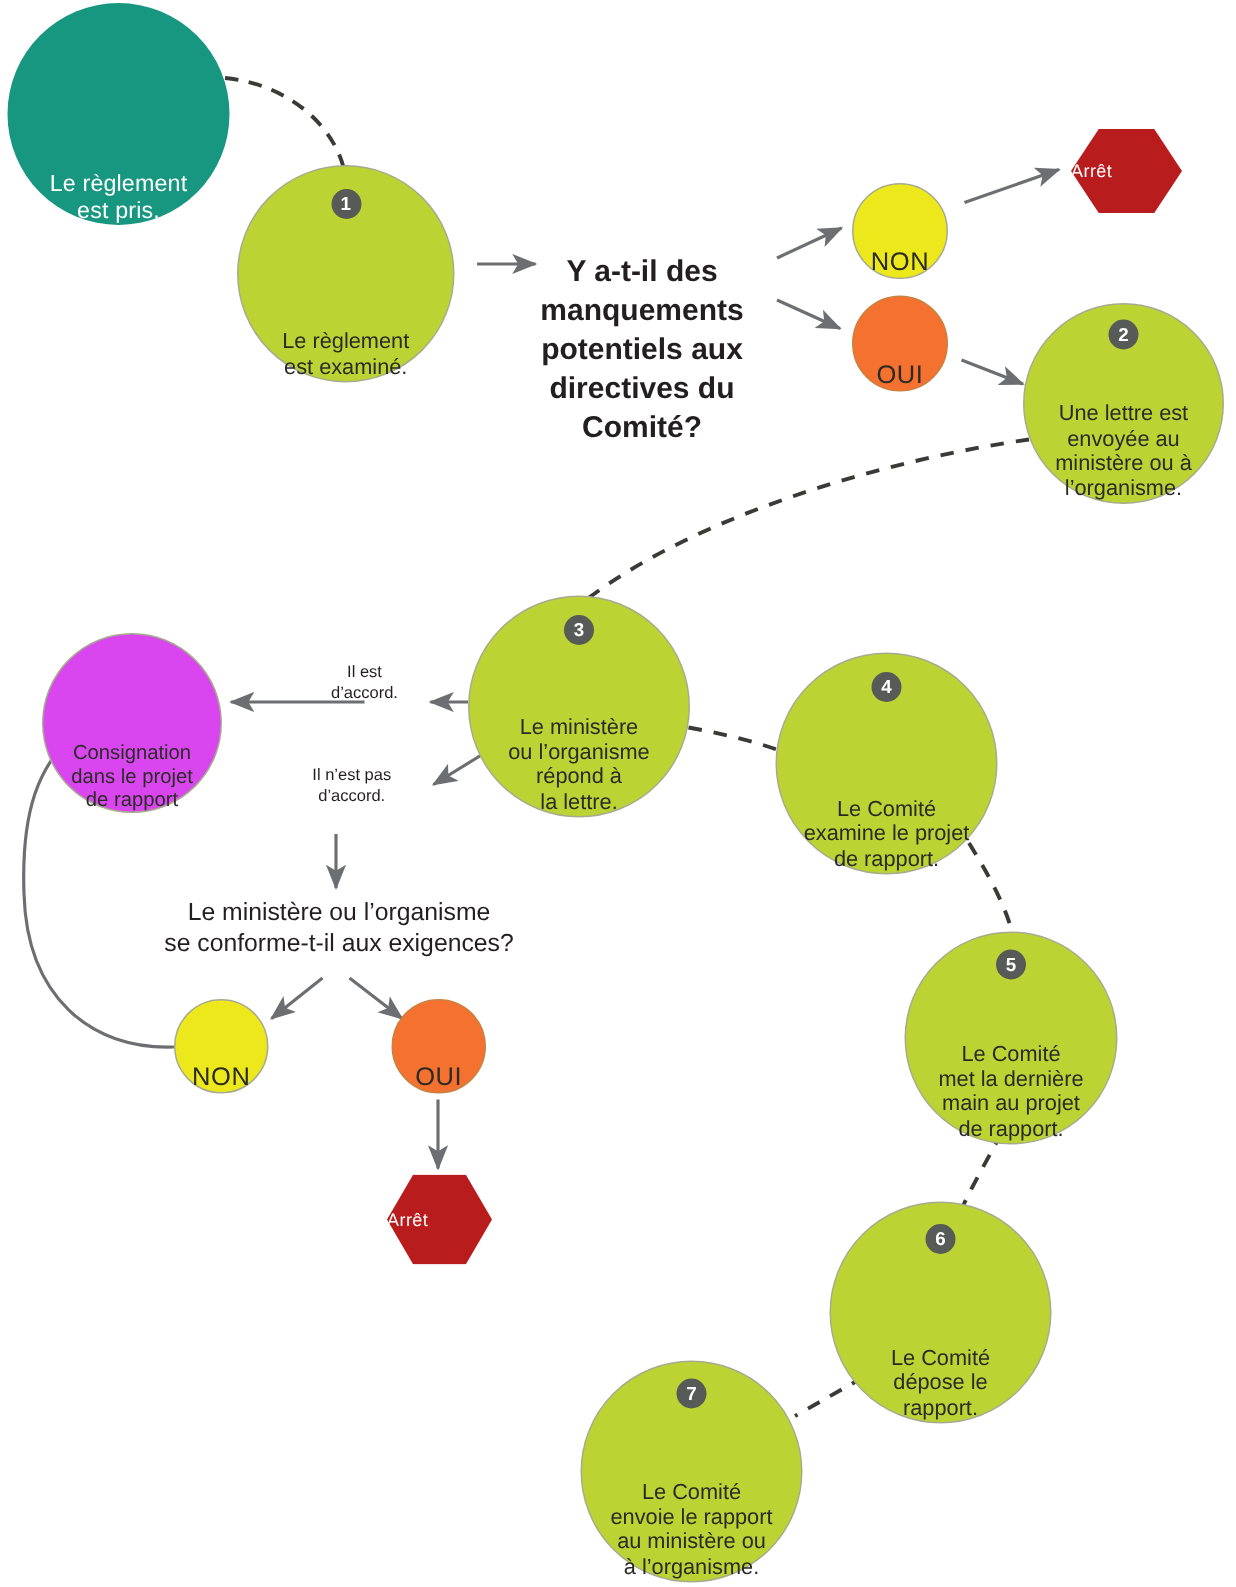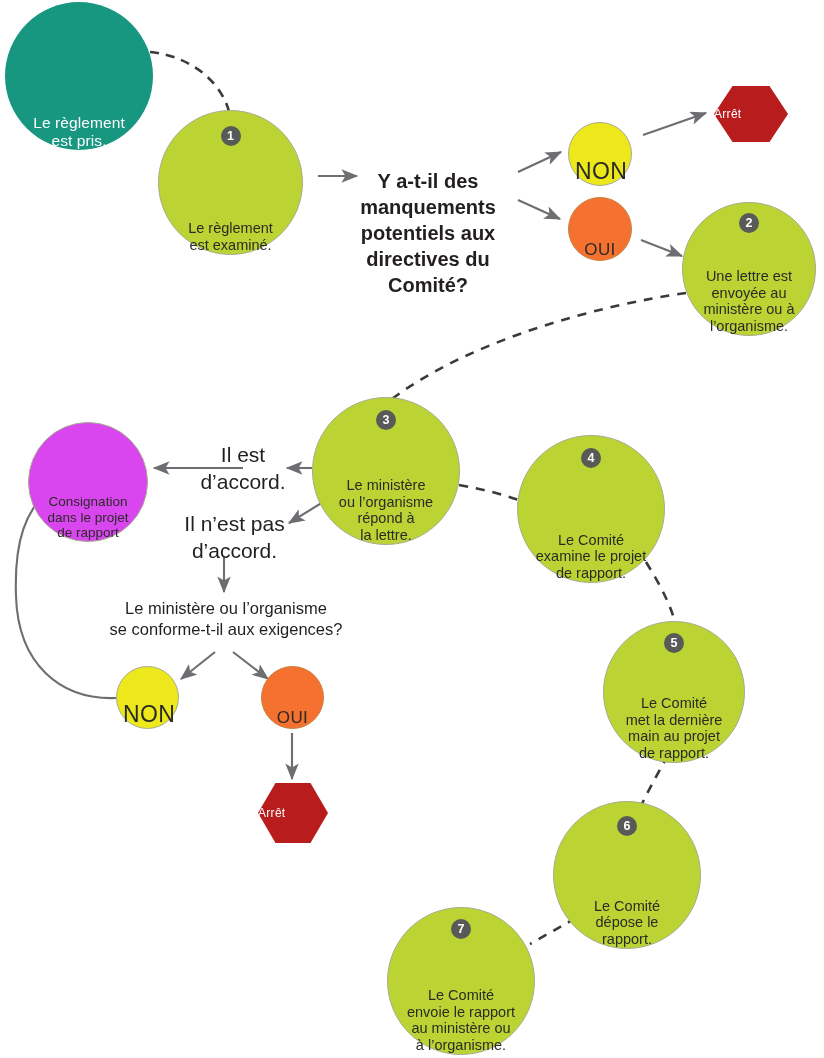--- a/index.html
+++ b/index.html
@@ -68,21 +68,21 @@
   .node.record {
     background: #d946ef;
     border: 1.6px solid #a7ab8e;
     font-size: 13.5px;
   }
 
   
   .node.answer-no {
     background: #ede81c;
     border: 1.6px solid #a7ab8e;
-    font-size: 23px;
+    font-size: 17px;
     letter-spacing: .4px;
   }
   .node.answer-yes {
     background: #f4712f;
     border: 1.6px solid #c9813f;
     font-size: 17px;
     letter-spacing: .4px;
   }
 
   
@@ -128,21 +128,21 @@
   .textblock.question {
     font-size: 20px;
     font-weight: bold;
     margin-top: 26px;
   }
   .textblock.question2 {
     font-size: 16.5px;
     font-weight: normal;
   }
   .textblock.edgelabel {
-    font-size: 21px;
+    font-size: 11px;
     font-weight: normal;
   }
 </style>
 </head>
 <body>
 
 <div id="stage">
 
   <svg id="edges" viewBox="0 0 824 1058">
     <defs>

